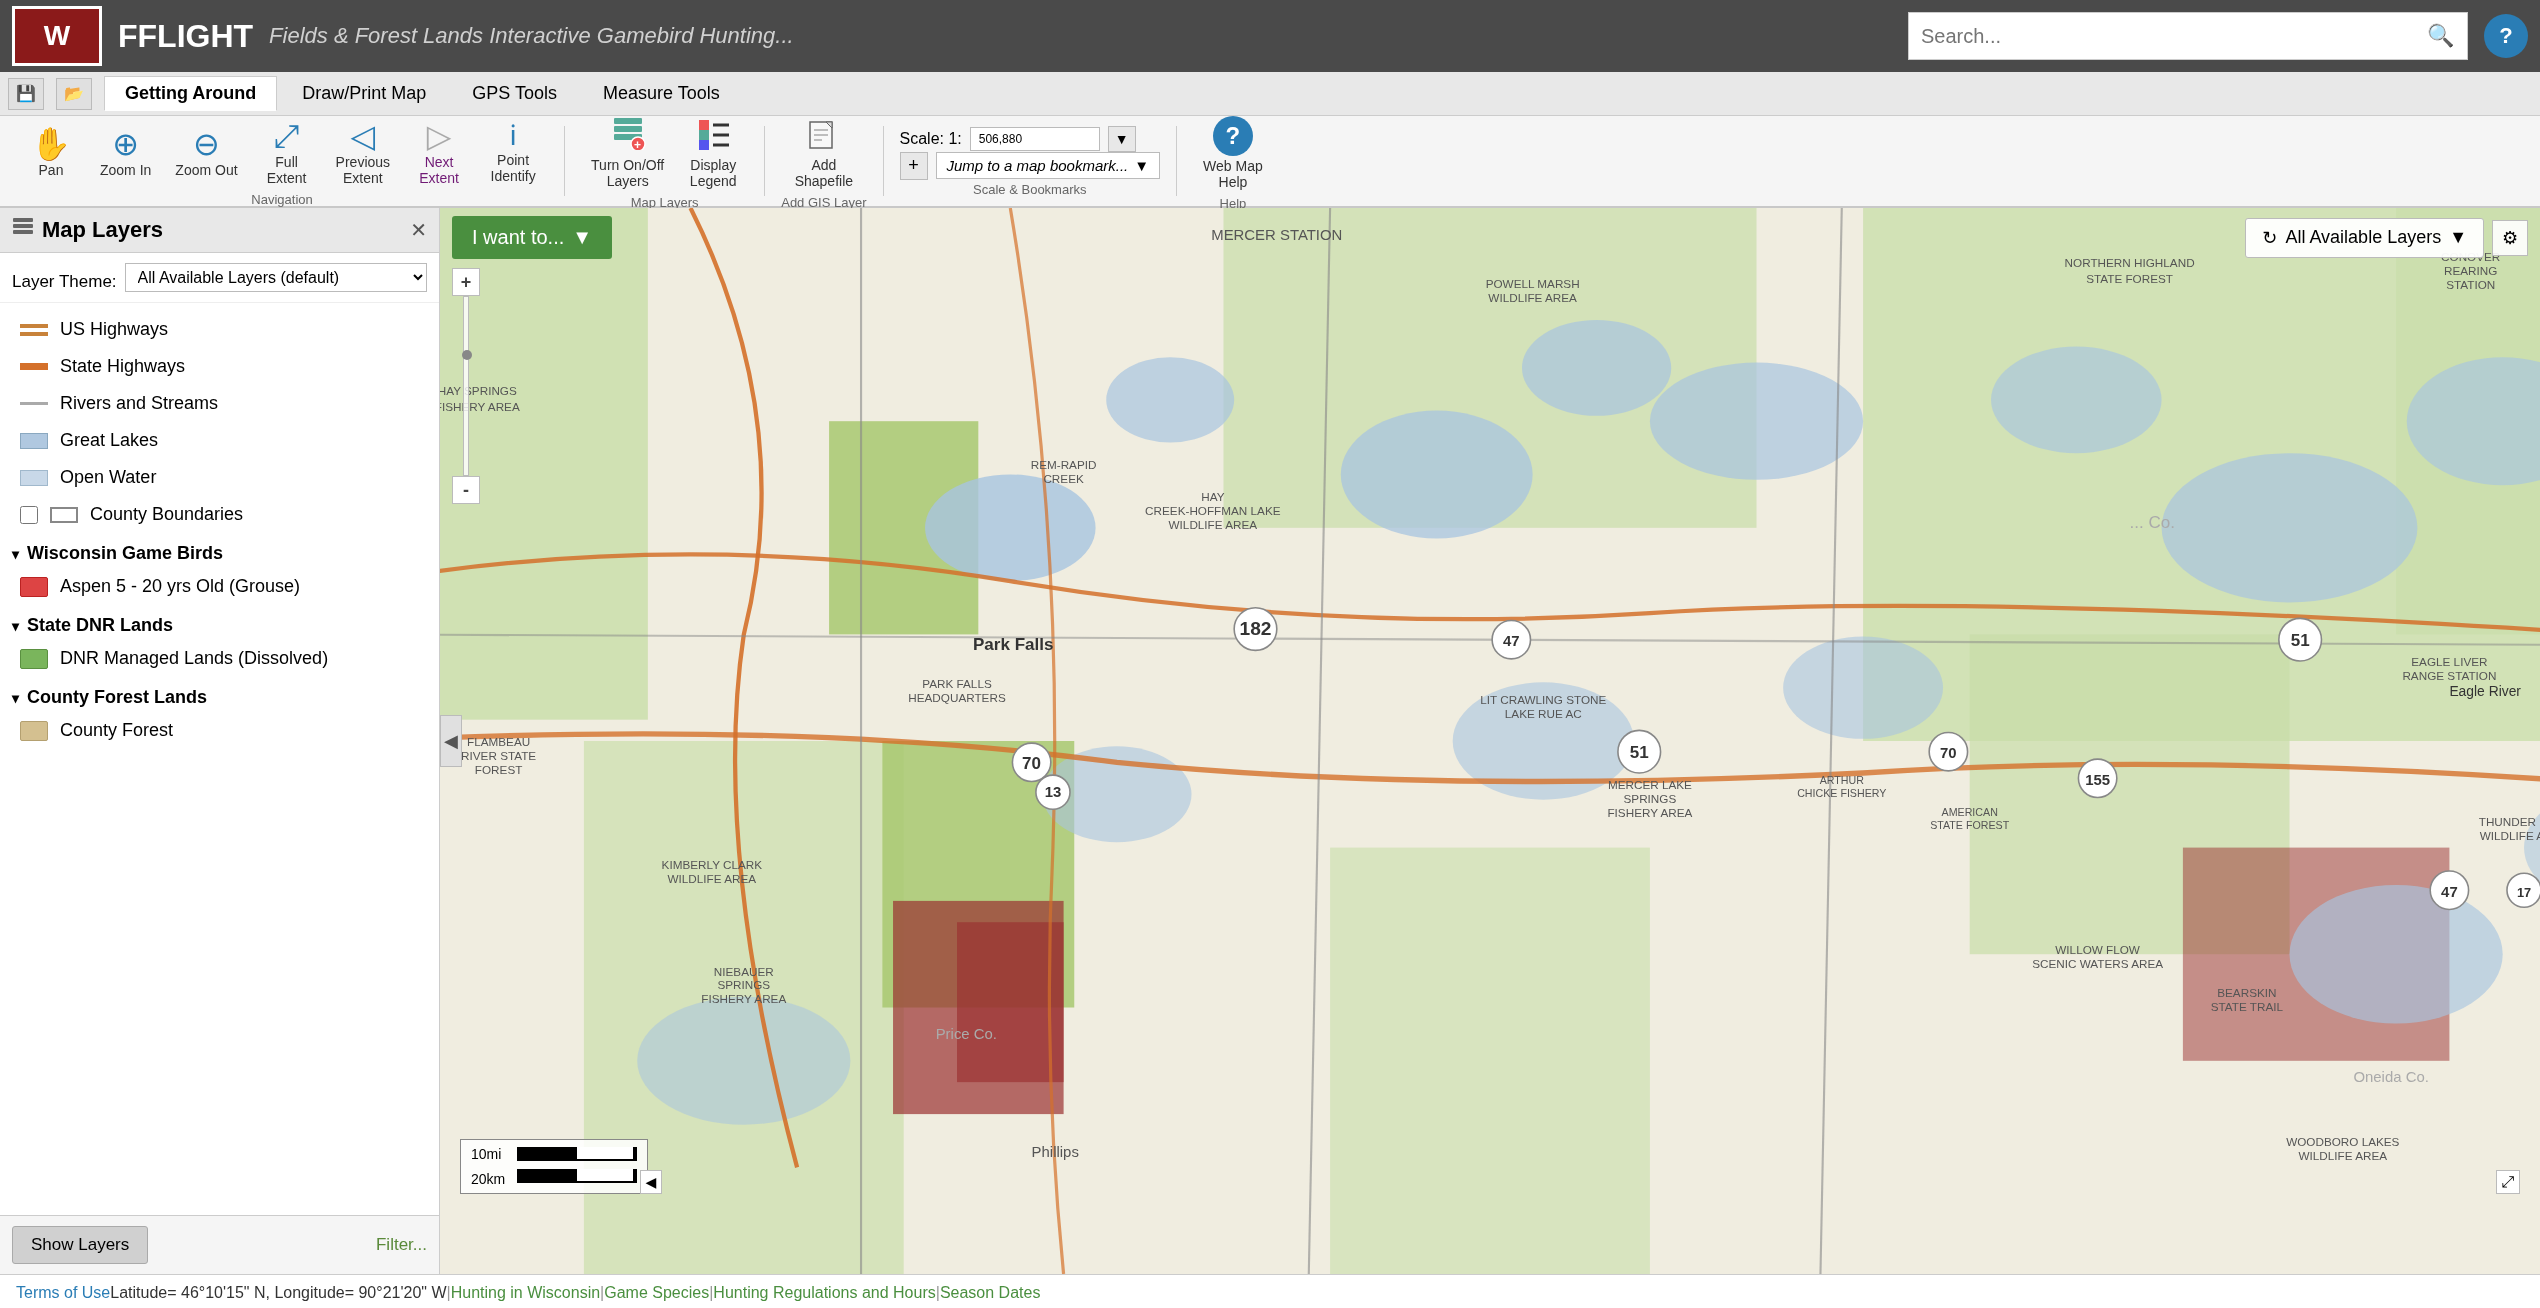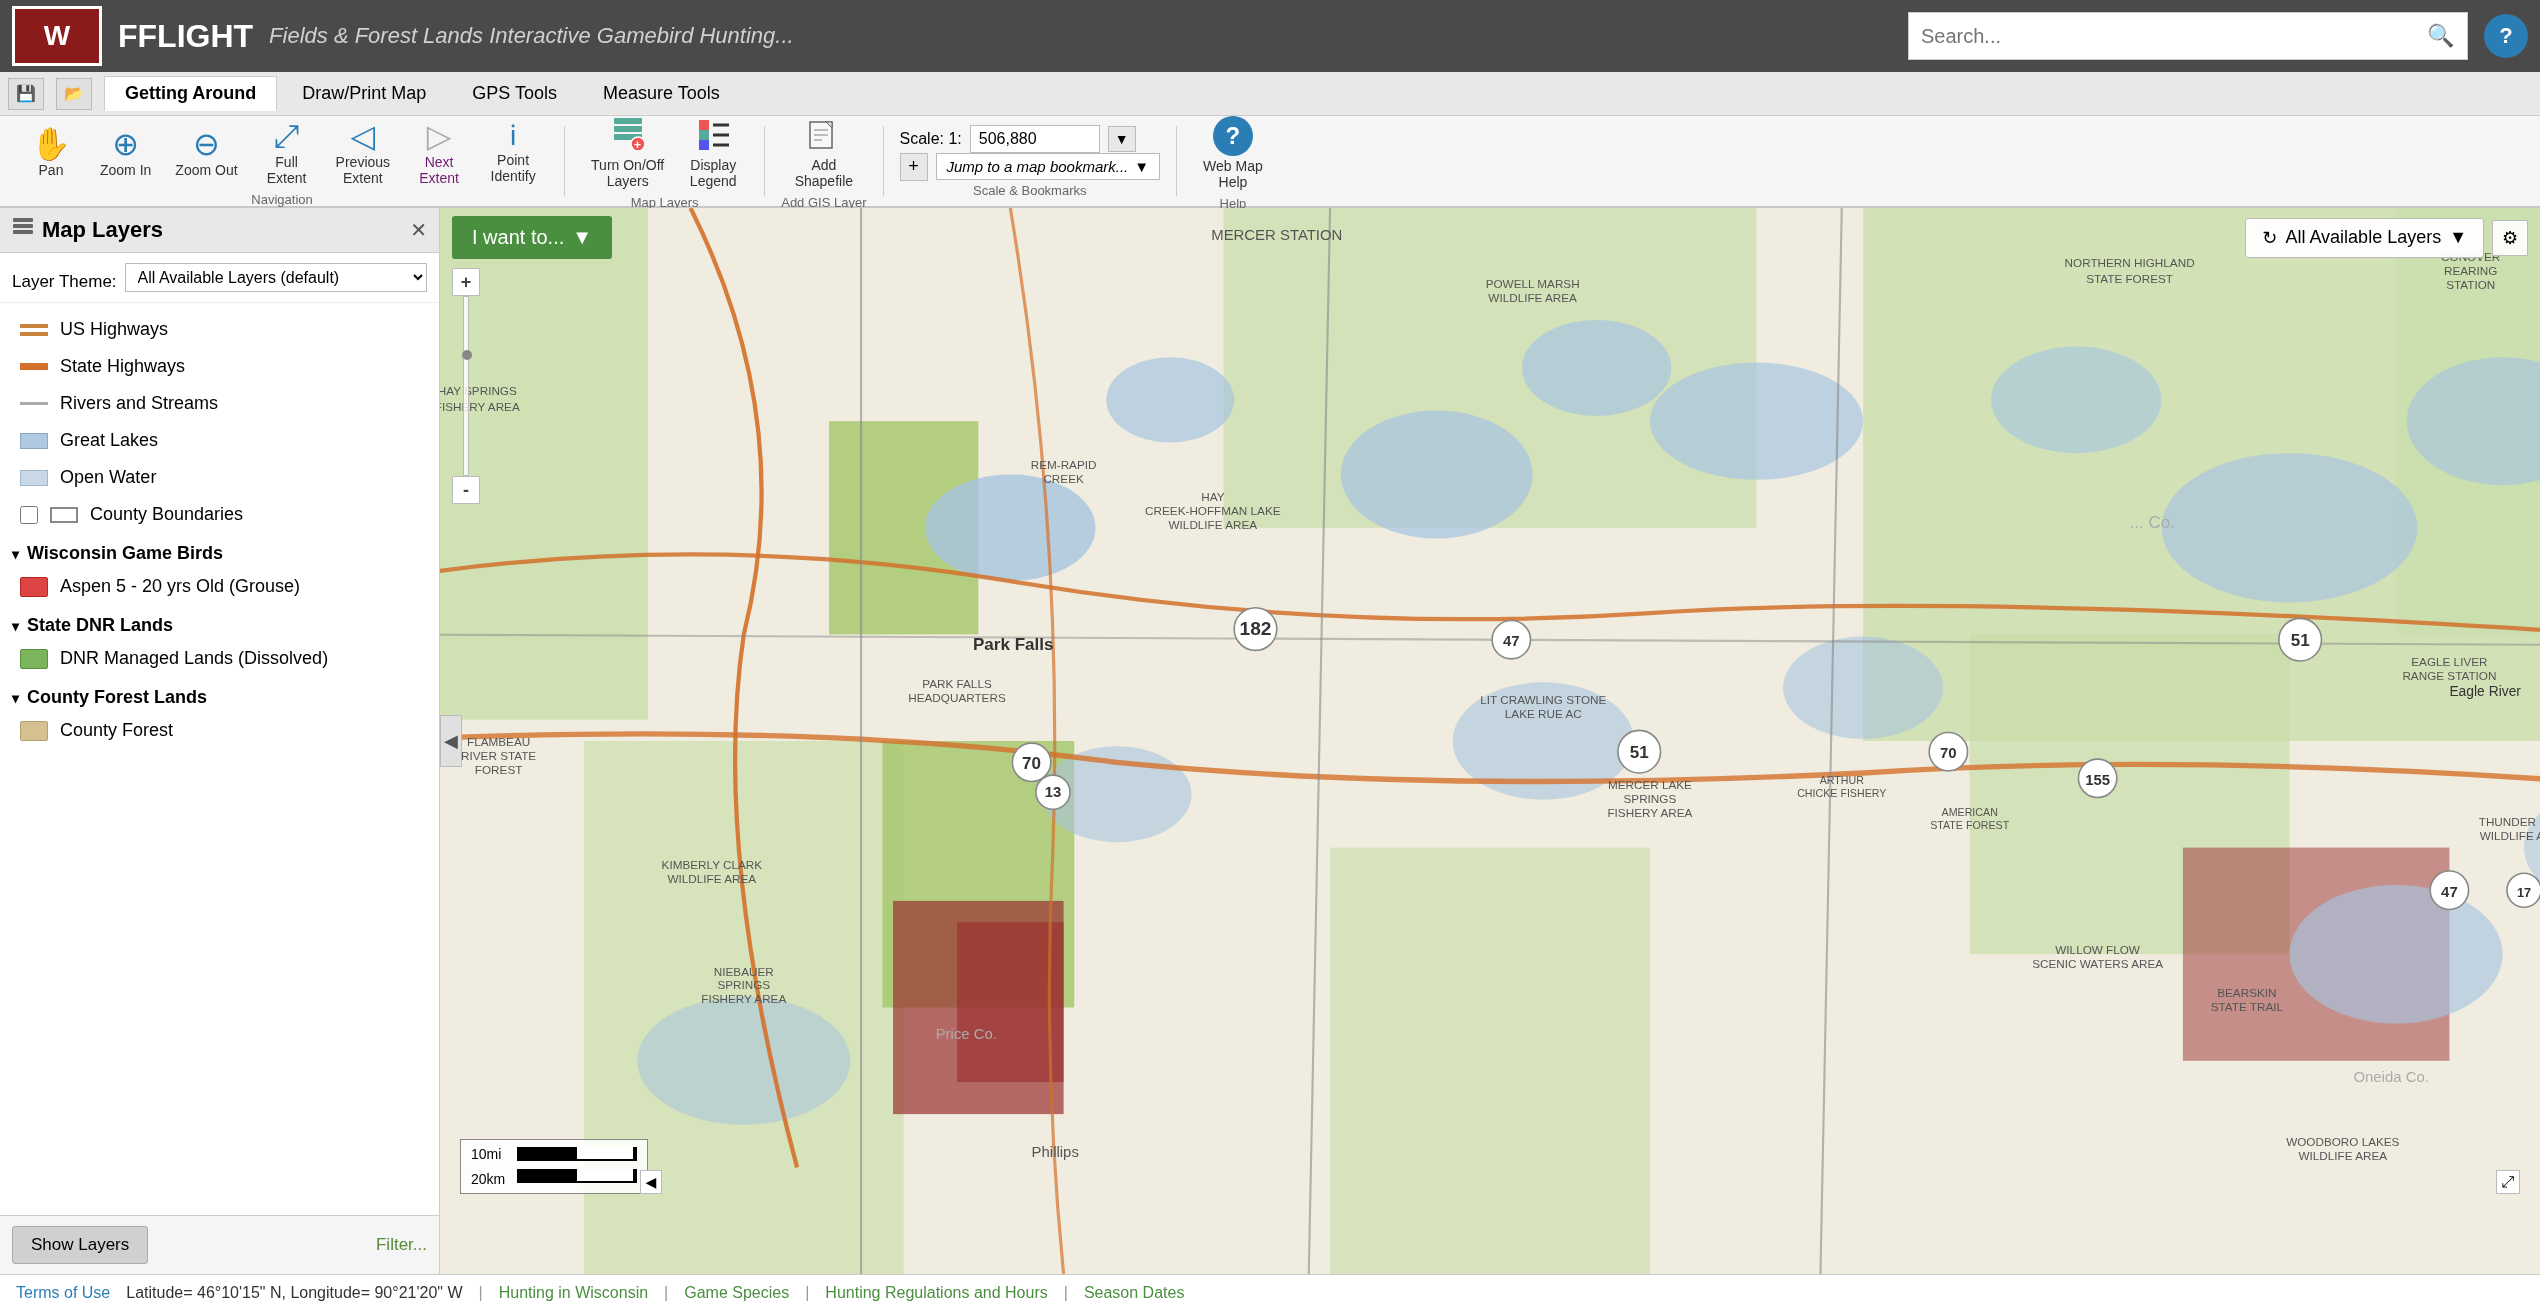--- a/index.html
+++ b/index.html
@@ -174,21 +174,21 @@
       gap: 4px;
     }
     .scale-row {
       display: flex;
       align-items: center;
       gap: 8px;
     }
     .scale-input {
       border: 1px solid #bbb;
       padding: 4px 8px;
-      font-size: 16px;
+      font-size: 12px;
       width: 130px;
       background: #fff;
     }
     .scale-select-btn {
       background: #e8e8e8;
       border: 1px solid #bbb;
       padding: 4px 6px;
       cursor: pointer;
       font-size: 14px;
     }
@@ -476,21 +476,20 @@
       border-top: 1px solid #ccc;
       display: flex;
       align-items: center;
       padding: 0 16px;
       font-size: 16px;
       gap: 20px;
     }
     #status-left {
       display: flex;
       align-items: center;
-      gap: 16px;
     }
     .status-link {
       color: #2a7db5;
       cursor: pointer;
       text-decoration: none;
     }
     .status-link.green { color: #4a8f3f; }
     #coords {
       color: #333;
     }

